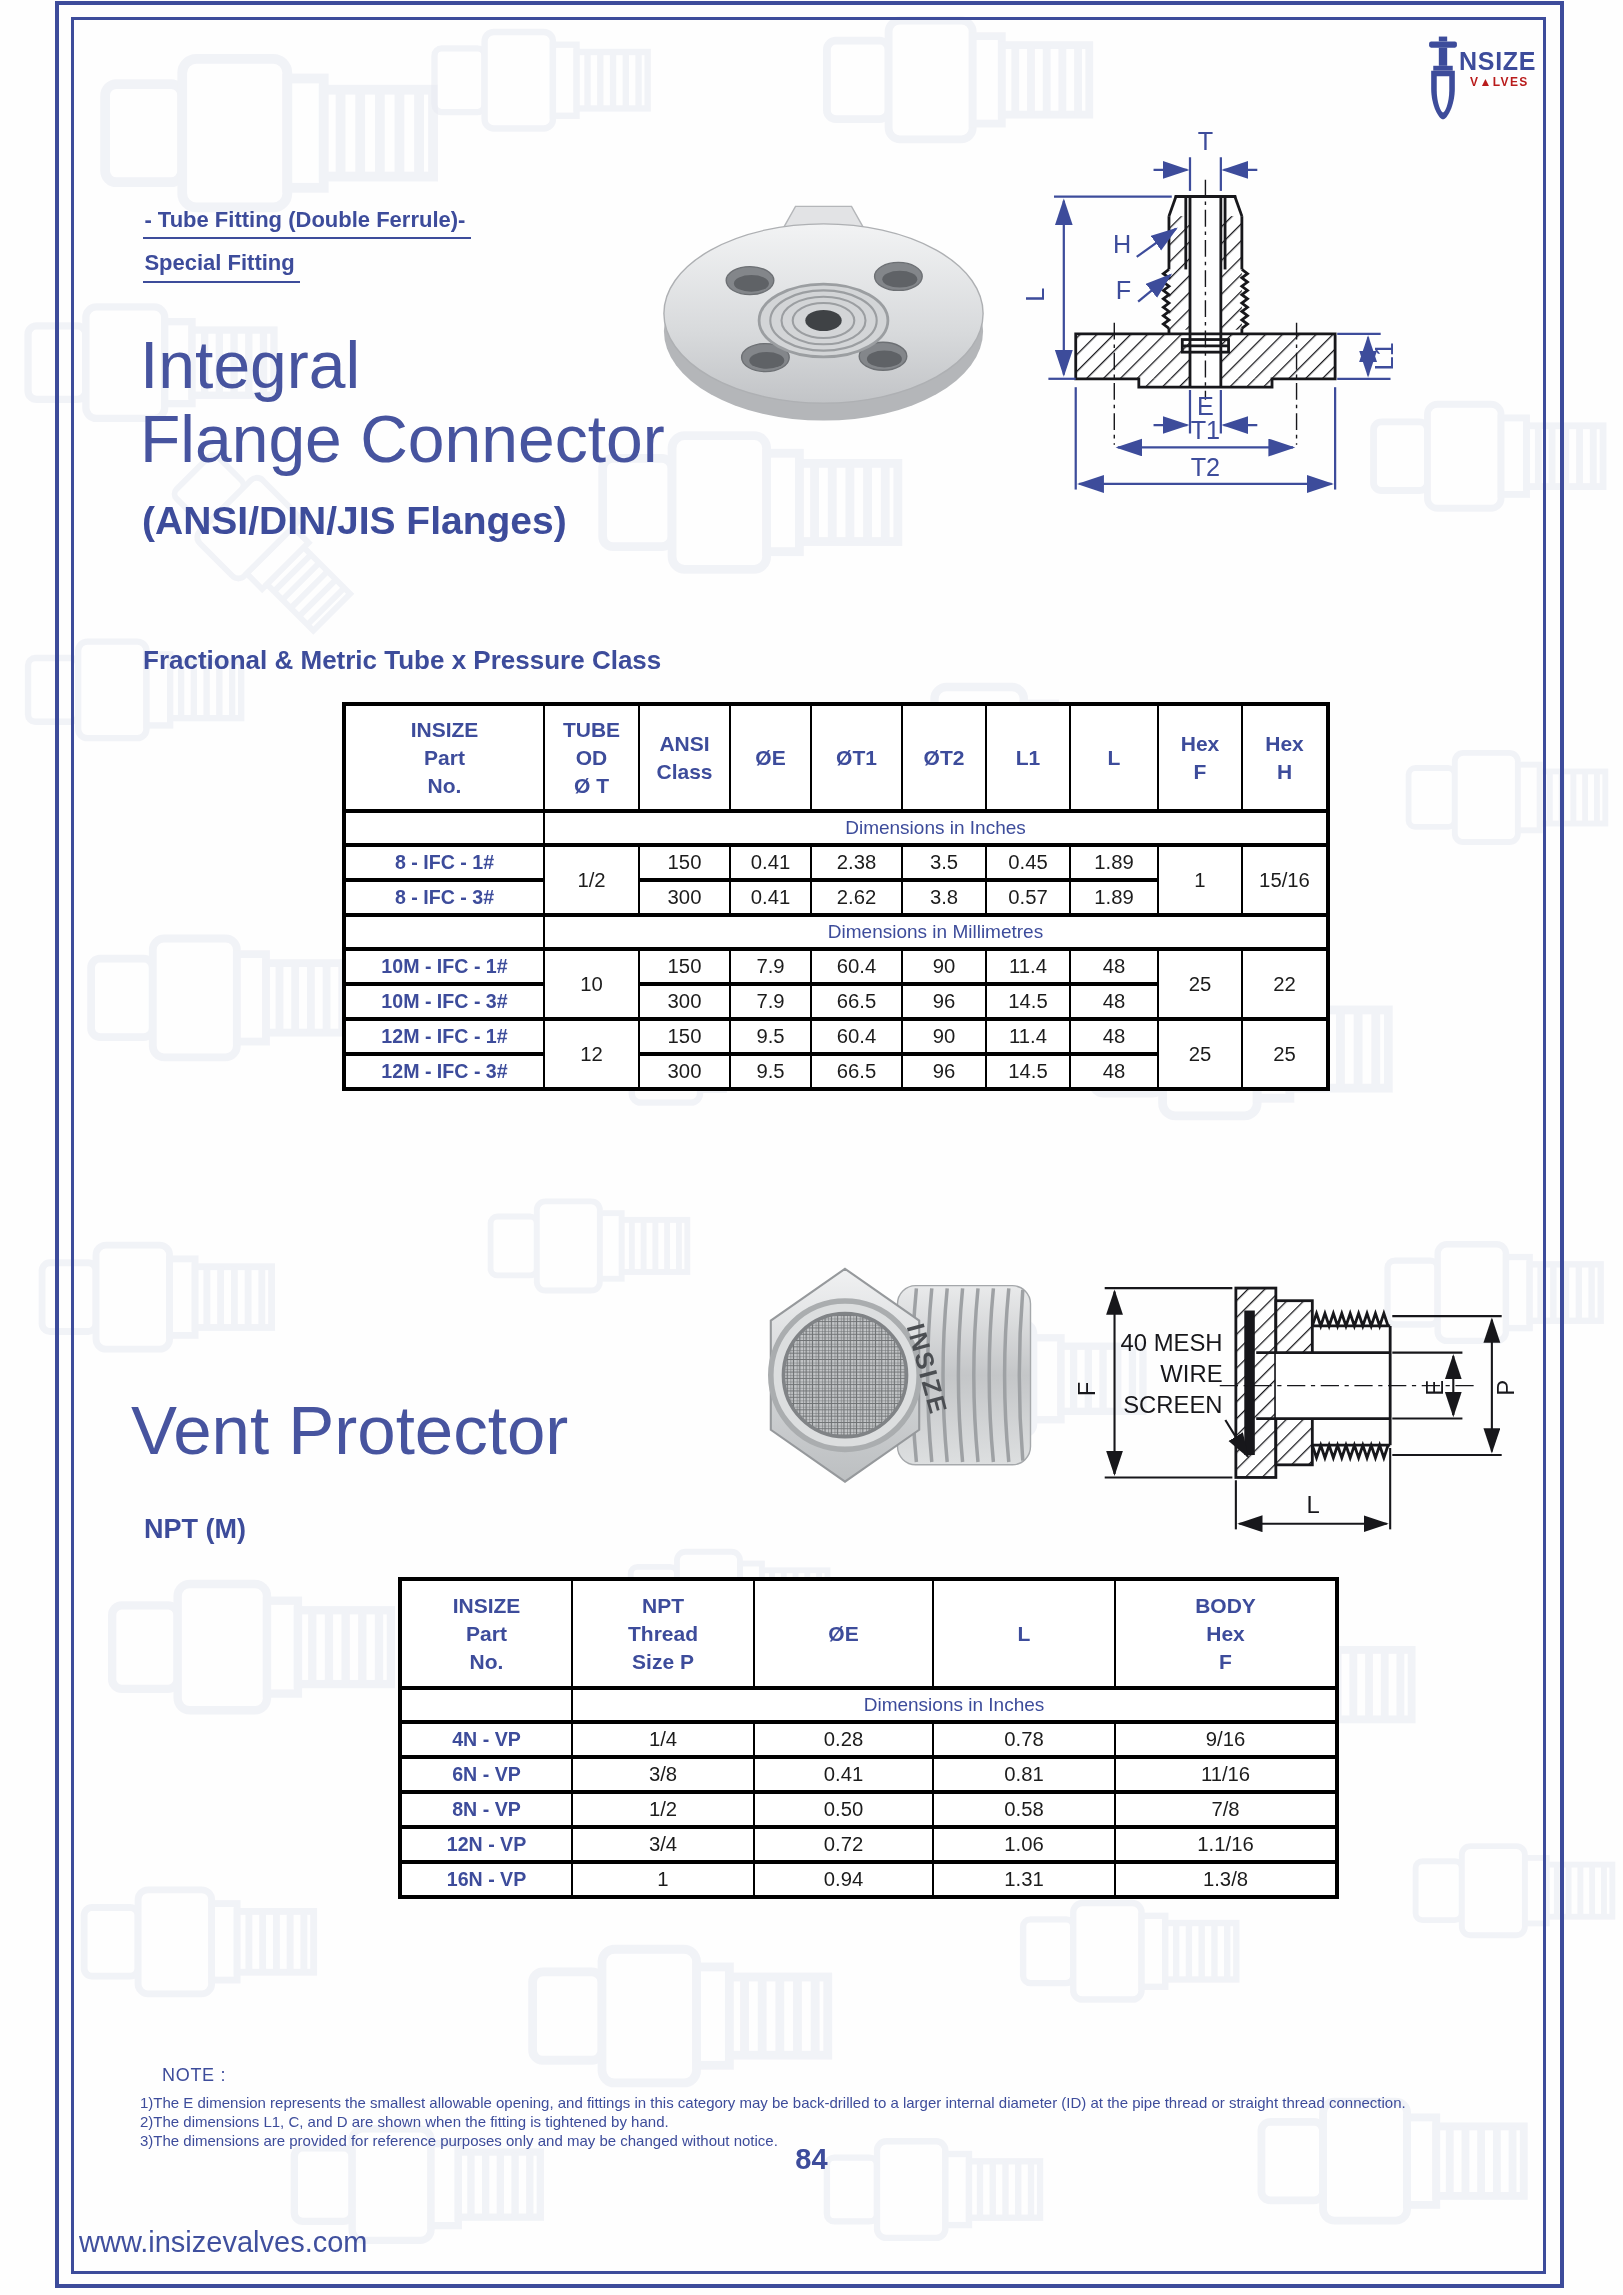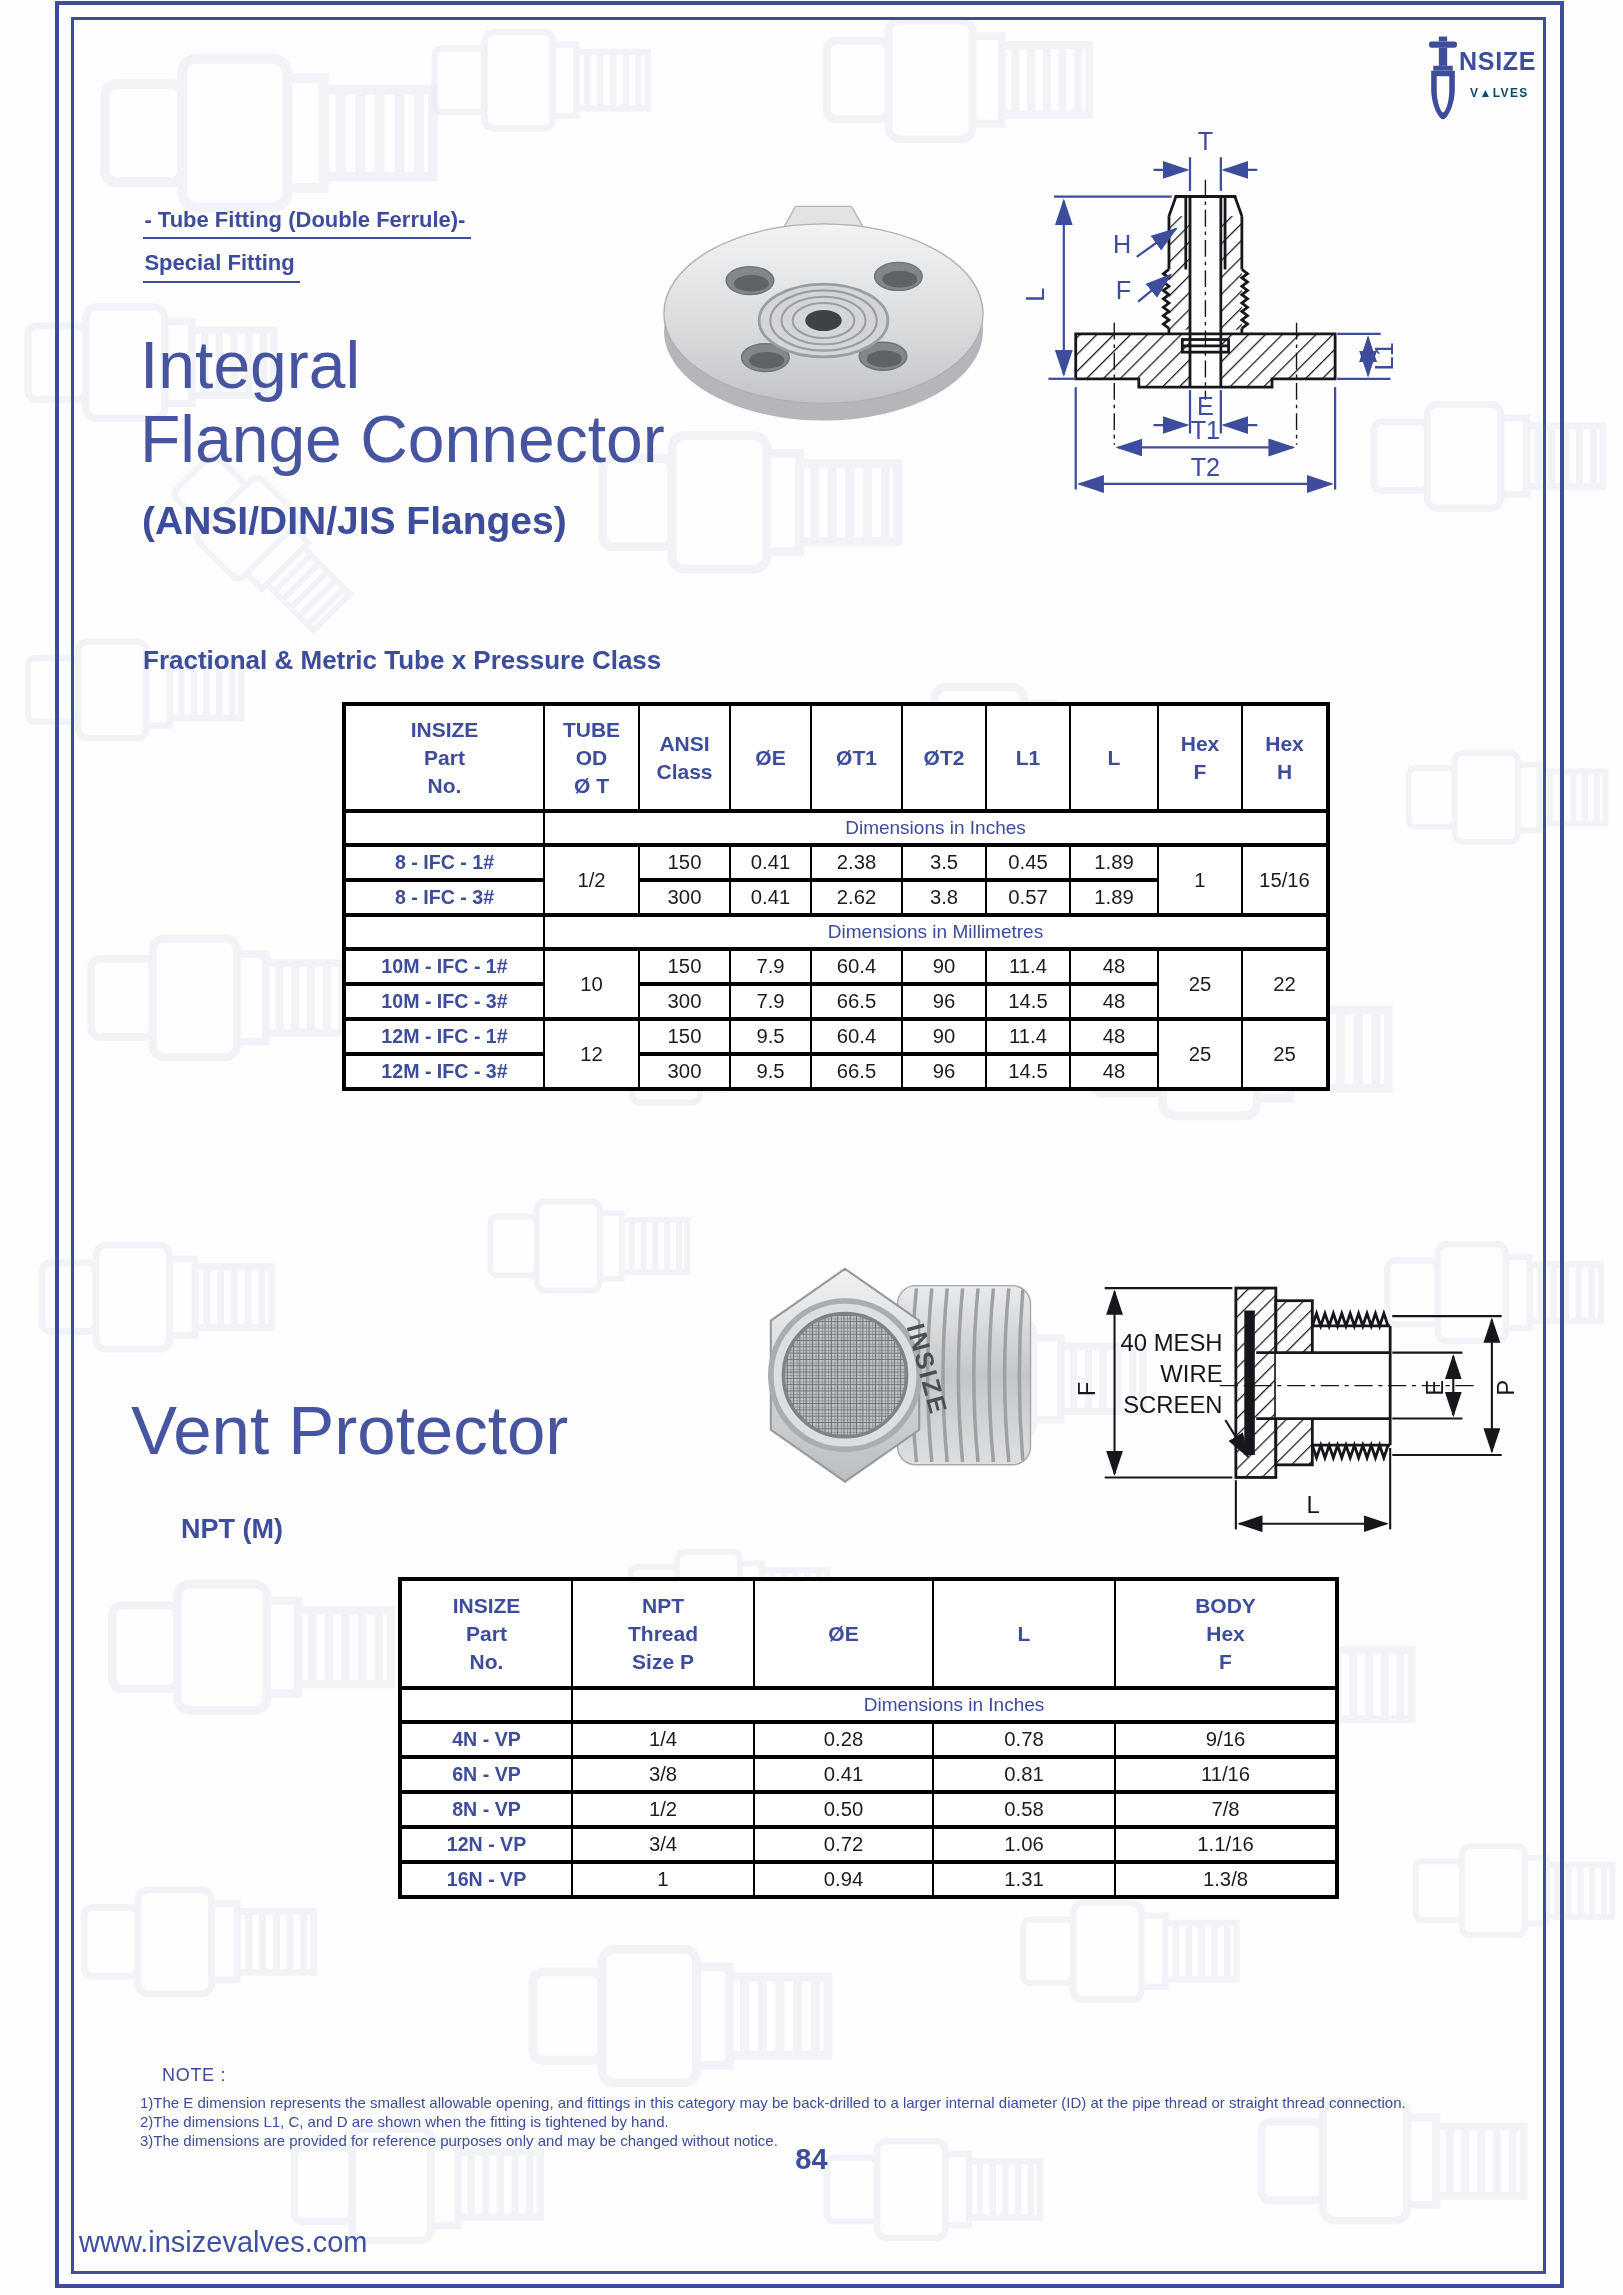--- a/index.html
+++ b/index.html
@@ -8,38 +8,38 @@
   .abs{position:absolute;}
   #outer-frame{position:absolute;left:55px;top:1.4px;width:1501px;height:2279px;border:4.9px solid #3d4c9b;}
   #inner-frame{position:absolute;left:71px;top:17px;width:1469px;height:2251px;border:3.5px solid #3d4c9b;}
   .cat{position:absolute;left:143px;top:207px;}
   .cat span{display:inline-block;font-size:22px;font-weight:bold;color:#3d4c9b;
             border-bottom:2.8px solid #3d4c9b;padding:0 5.6px 4.2px 1.4px;margin-bottom:11.2px;}
   #title1{position:absolute;left:140px;top:328px;font-size:66px;line-height:74px;color:#47549f;font-weight:400;}
   #subtitle1{position:absolute;left:142px;top:499px;font-size:39px;font-weight:bold;color:#3d4c9b;}
   #heading-t1{position:absolute;left:143px;top:645px;font-size:26px;font-weight:bold;color:#3d4c9b;}
   #title2{position:absolute;left:131px;top:1391px;font-size:69px;color:#47549f;font-weight:400;}
-  #heading-t2{position:absolute;left:144px;top:1514px;font-size:27px;font-weight:bold;color:#3d4c9b;margin-left:37px;}
+  #heading-t2{position:absolute;left:144px;top:1514px;font-size:27px;font-weight:bold;color:#3d4c9b;}
   table.tbl{border-collapse:collapse;table-layout:fixed;background:#ffffff;border:4.2px solid #000;}
   .tbl th,.tbl td{border-left:2.1px solid #000;border-right:2.1px solid #000;
                   border-top:4.2px solid #000;border-bottom:4.2px solid #000;
                   text-align:center;vertical-align:middle;padding:0;}
   .tbl th{color:#3d4c9b;font-weight:bold;font-size:21px;white-space:pre-line;line-height:28px;}
   .tbl td{font-size:20.3px;color:#1c1c1c;font-weight:400;}
   .tbl td.part{color:#3d4c9b;font-weight:bold;font-size:19.6px;}
   .tbl td.band{color:#3d4c9b;font-size:19px;font-weight:400;}
   #notes{position:absolute;left:140px;top:2065px;width:1395px;color:#3d4c9b;}
   #notes .lbl{font-size:18px;margin-bottom:8.4px;letter-spacing:0.7px;margin-left:22px;}
   #notes .item{font-size:15px;line-height:18px;margin-bottom:0.7px;}
   #pagenum{position:absolute;left:0;top:2143px;width:1623px;text-align:center;
            font-size:29px;font-weight:bold;color:#3d4c9b;}
   #website{position:absolute;left:79px;top:2226px;font-size:29px;color:#40509e;}
   .logo{position:absolute;left:1427px;top:36px;width:112px;height:98px;}
   .logo .word{position:absolute;left:32px;top:11.2px;font-size:25px;font-weight:bold;color:#3d4c9b;letter-spacing:0.7px;}
-  .logo .sub{position:absolute;left:43px;top:39px;font-size:12px;font-weight:bold;color:#0c4a6e;letter-spacing:1.4px;margin-top:11px;}
+  .logo .sub{position:absolute;left:43px;top:39px;font-size:12px;font-weight:bold;color:#b91c1c;letter-spacing:1.4px;}
   svg text{font-family:"Liberation Sans",sans-serif;}
 </style>
 </head>
 <body>
 
 <div id="page">
 
   <svg class="abs" style="left:0;top:0" width="1623" height="2295" viewBox="0 0 2316 3275">
     <defs>
       <g id="wfit" stroke="#eaecf3" stroke-width="7" fill="#ffffff">

